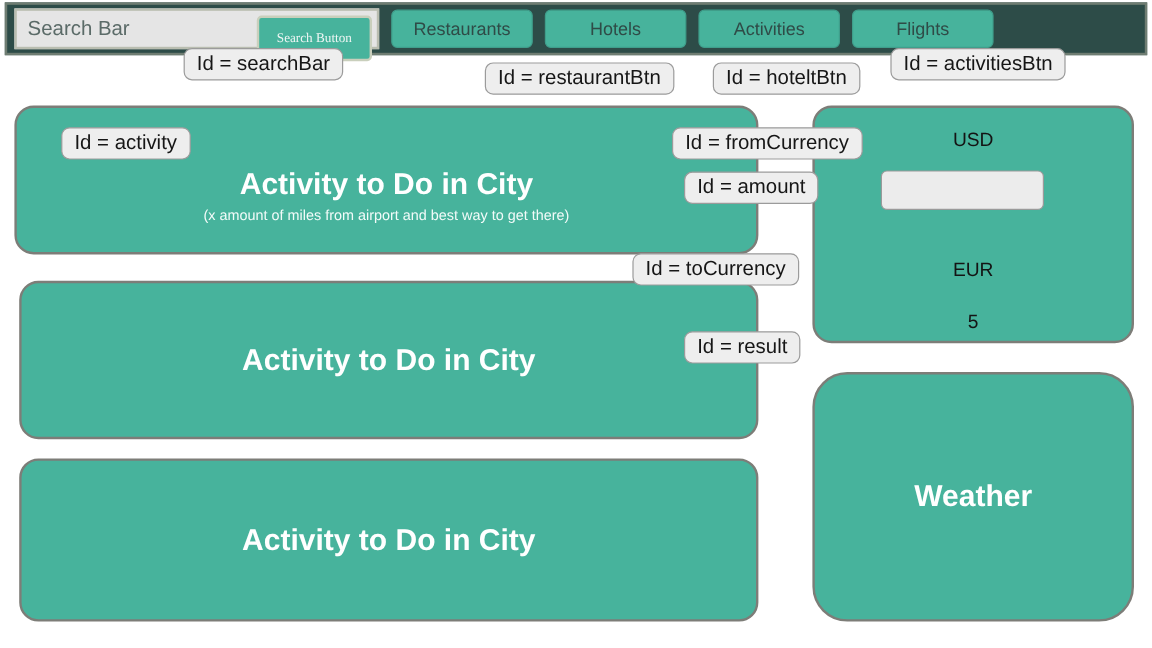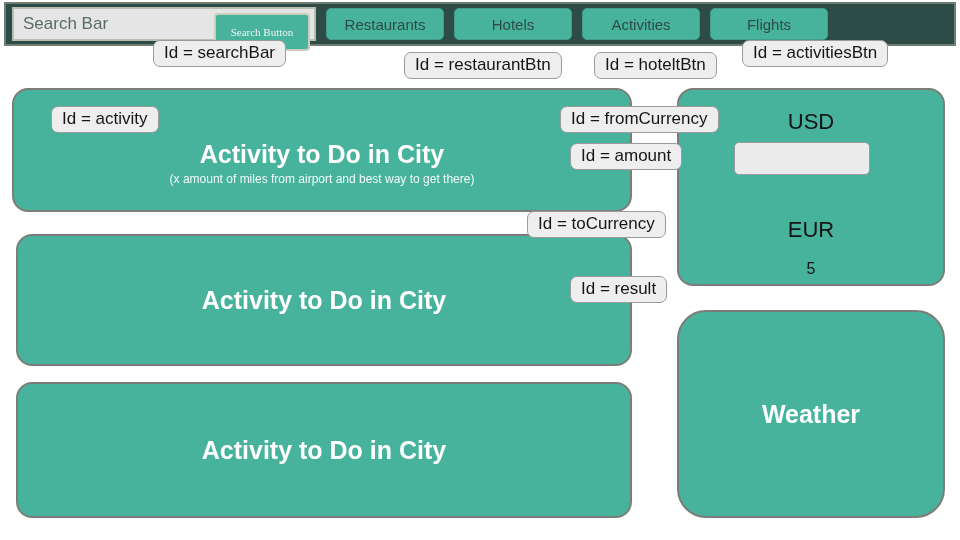--- a/index.html
+++ b/index.html
@@ -140,21 +140,21 @@
     background: #47b39c;
     border: 2px solid #7d7d78;
     border-radius: 16px;
   }
 
   .cur-label {
     position: absolute;
     width: 100%;
     text-align: center;
     color: #141414;
-    font-size: 22px;
+    font-size: 16px;
   }
   #currency-from-label { top: 19px; }
   #currency-to-label   { top: 127px; }
   #currency-result     { top: 170px; font-size: 16px; }
 
   #amount-input {
     position: absolute;
     left: 55px; top: 52px;
     width: 136px; height: 33px;
     background: #ececec;

